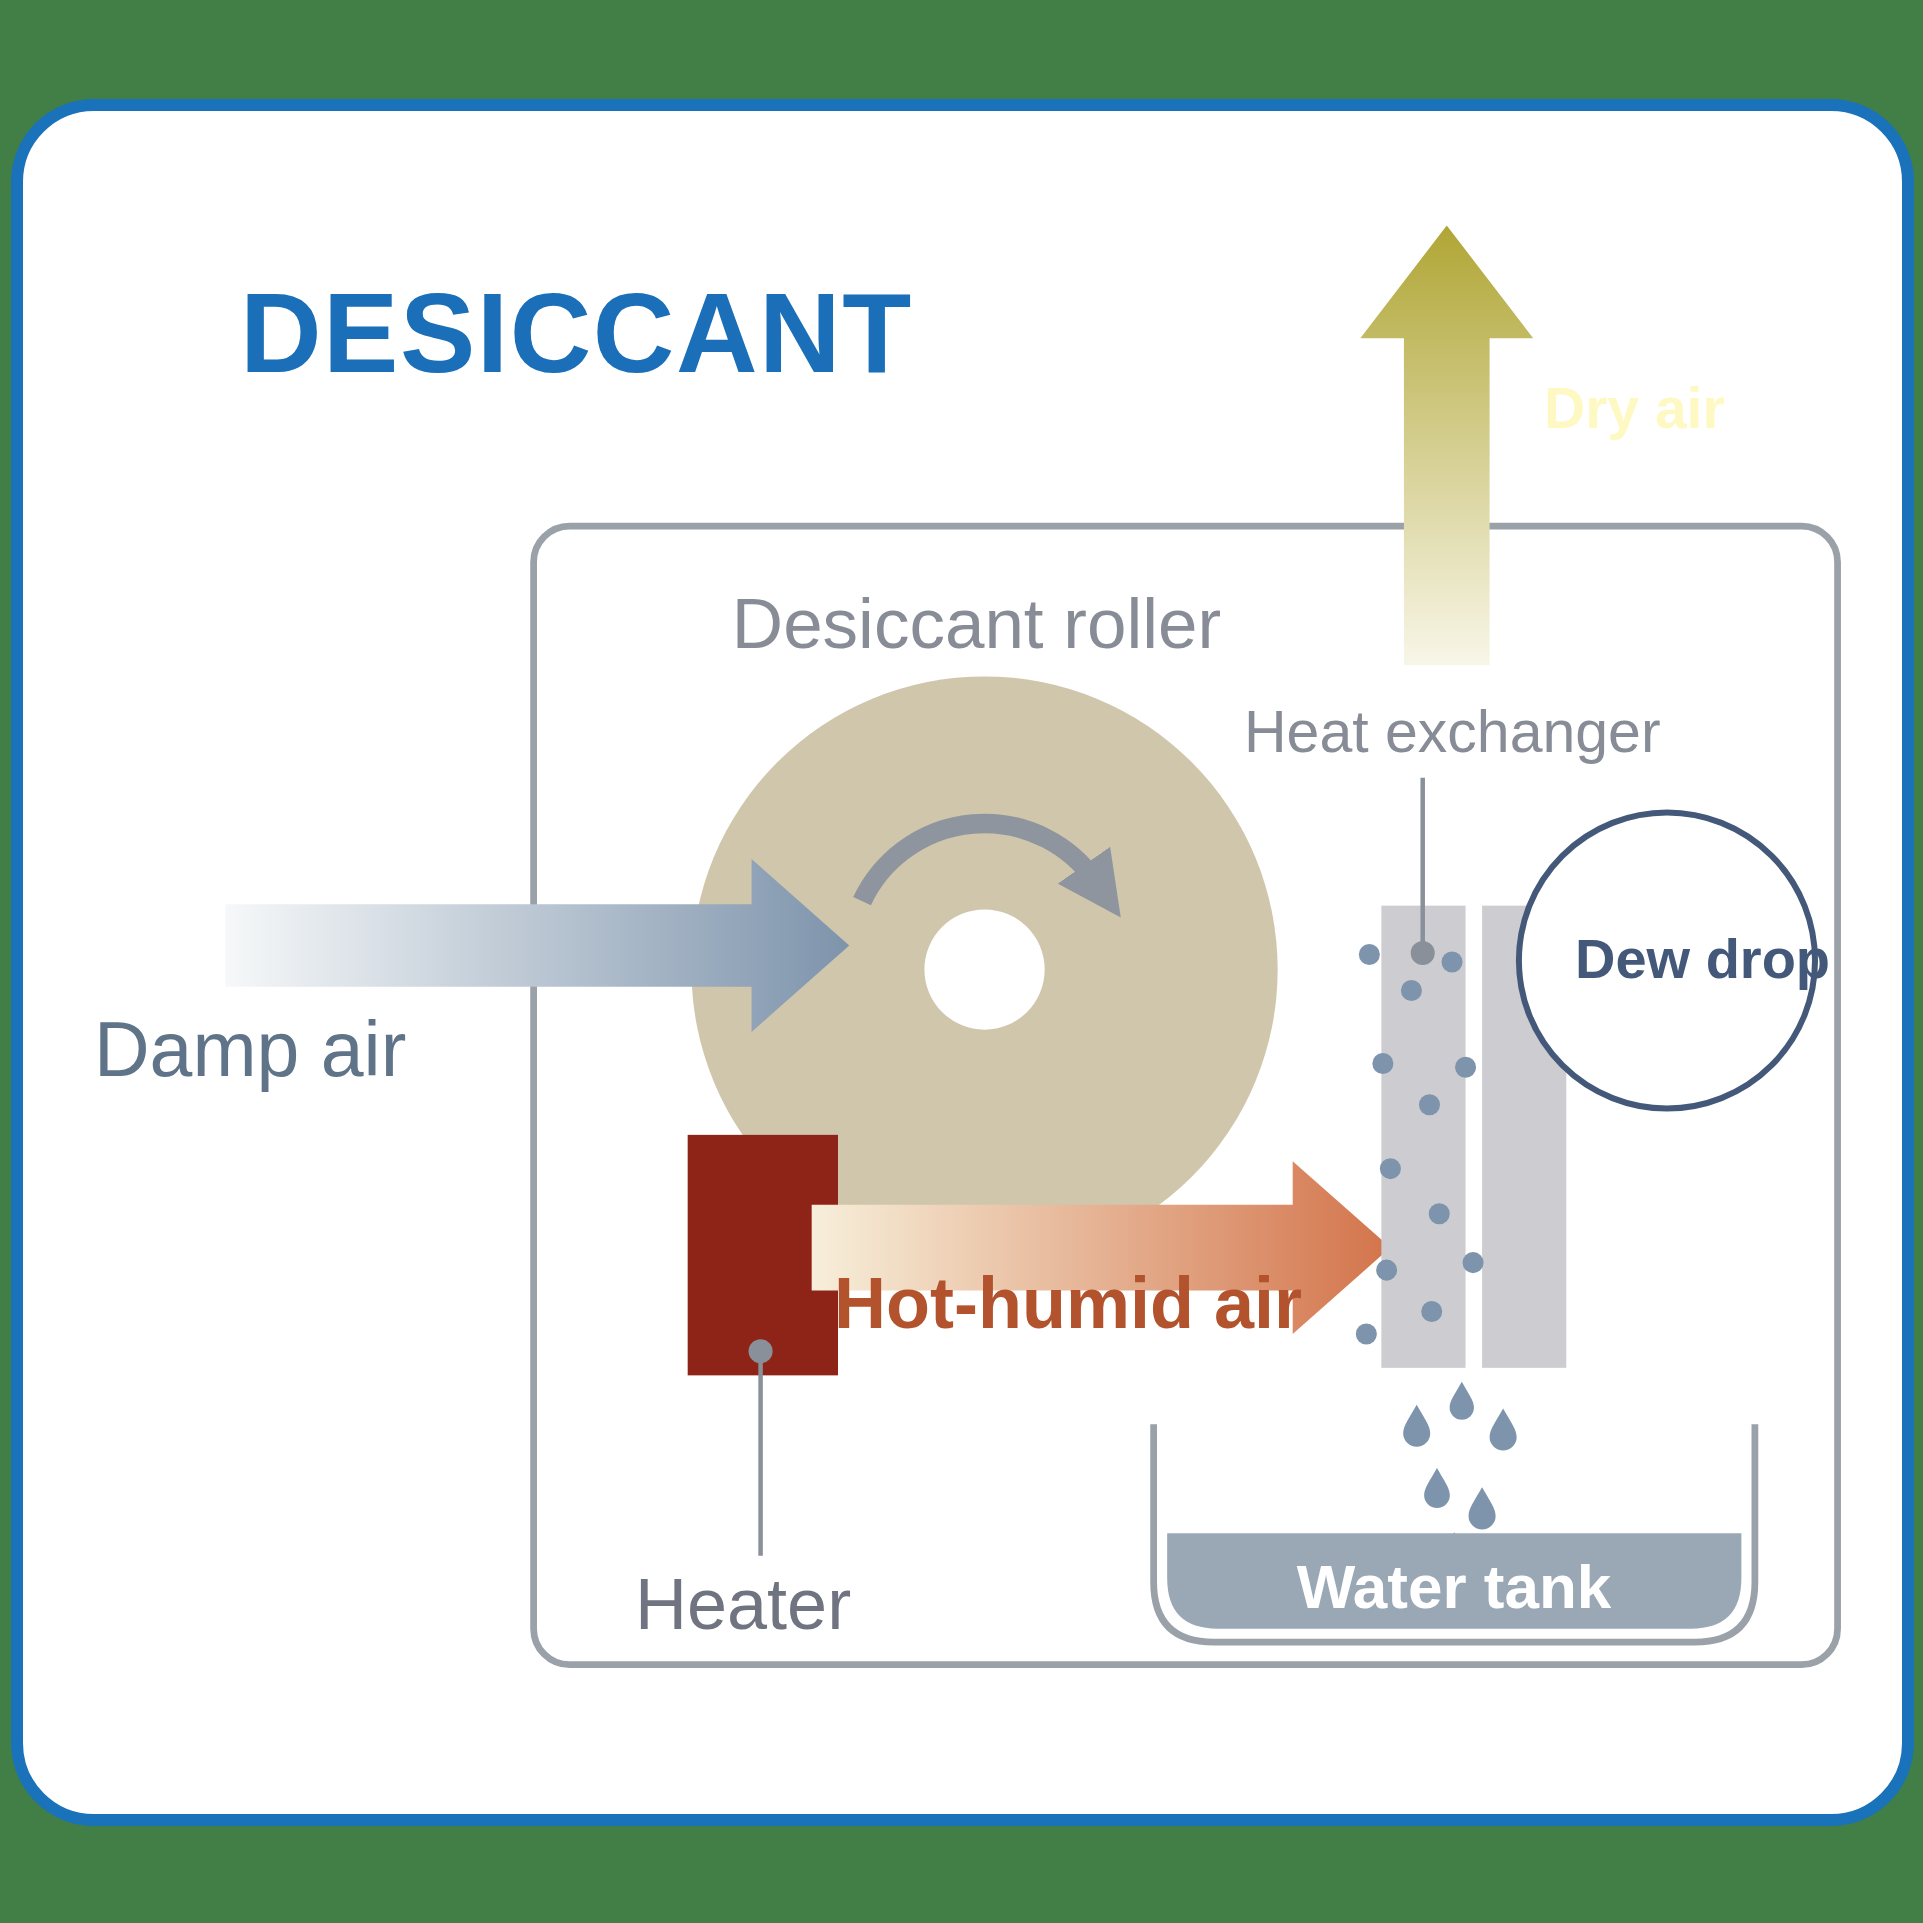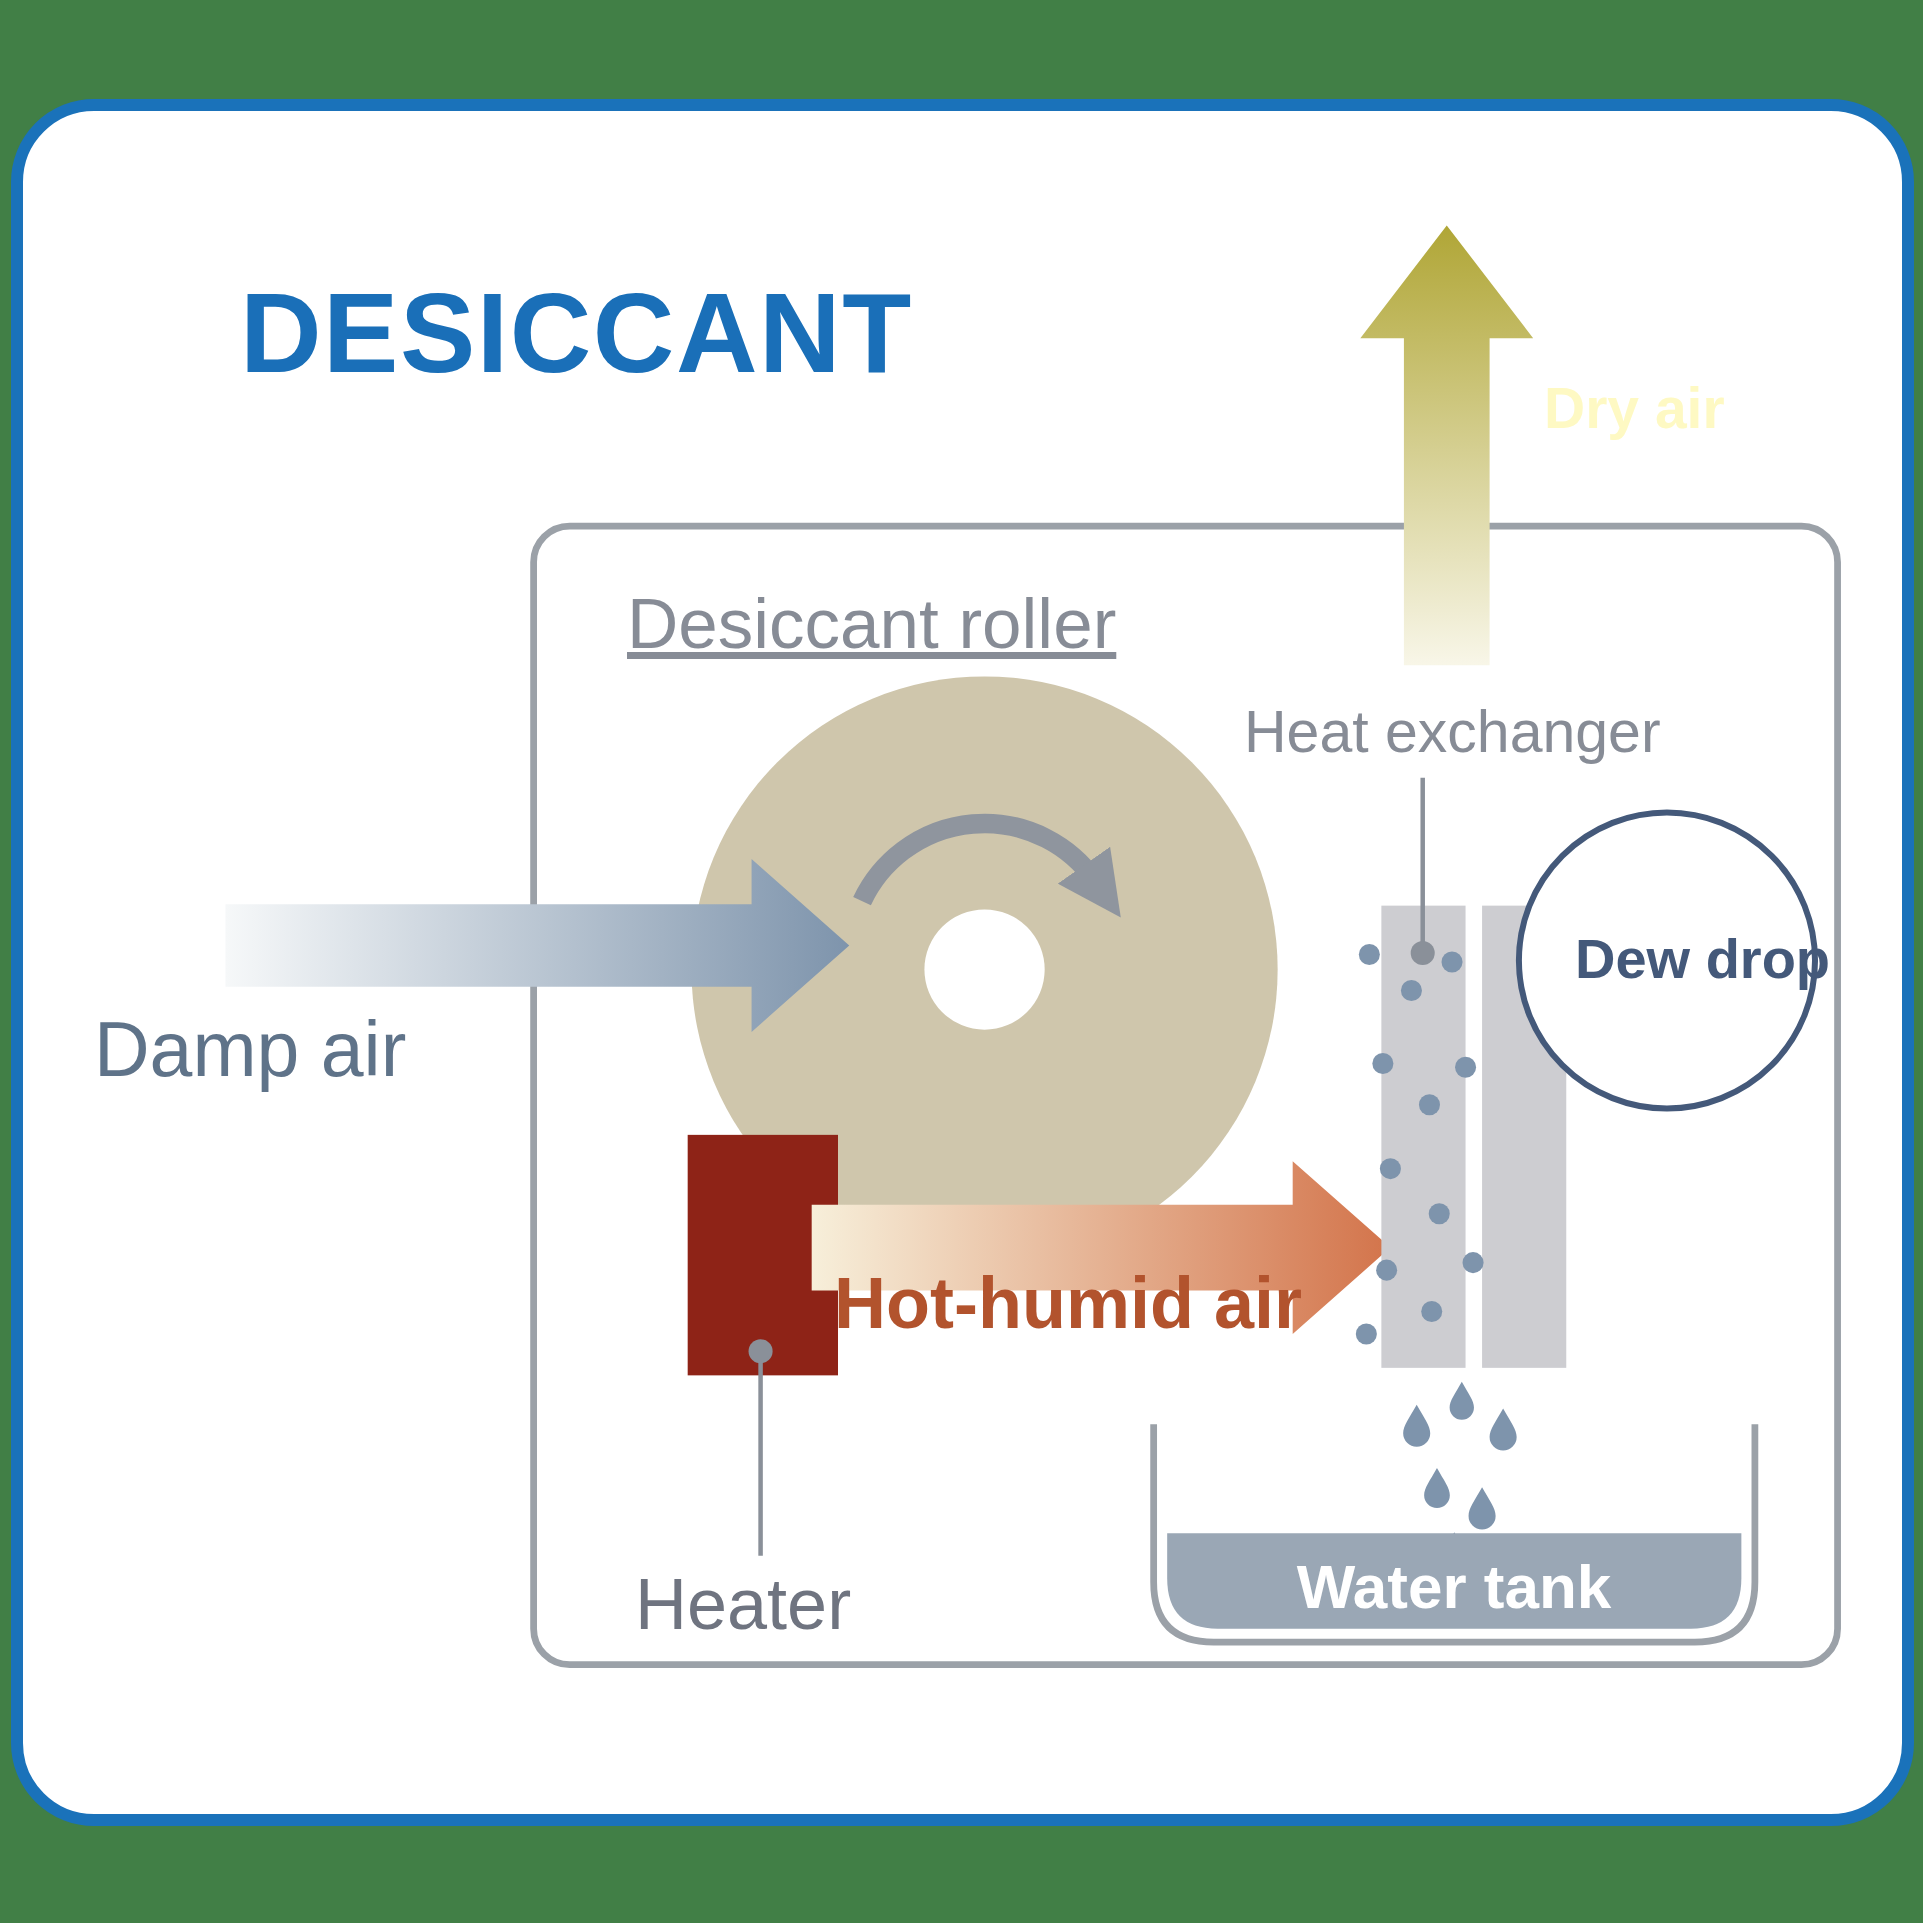--- a/index.html
+++ b/index.html
@@ -43,23 +43,23 @@
     top: 271px;
     font-size: 113px;
     font-weight: bold;
     letter-spacing: 1.5px;
     color: #1a6fb8;
   }
   .lbl-desiccant-roller {
     left: 627px;
     top: 585px;
     width: 699px;
+    text-align: center;
     font-size: 71px;
     color: #878c96;
-    text-decoration: underline;
   }
   .lbl-damp-air {
     left: 94px;
     top: 1007px;
     font-size: 77px;
     font-weight: normal;
     color: #5f7389;
   }
   .lbl-dry-air {
     left: 1544px;

